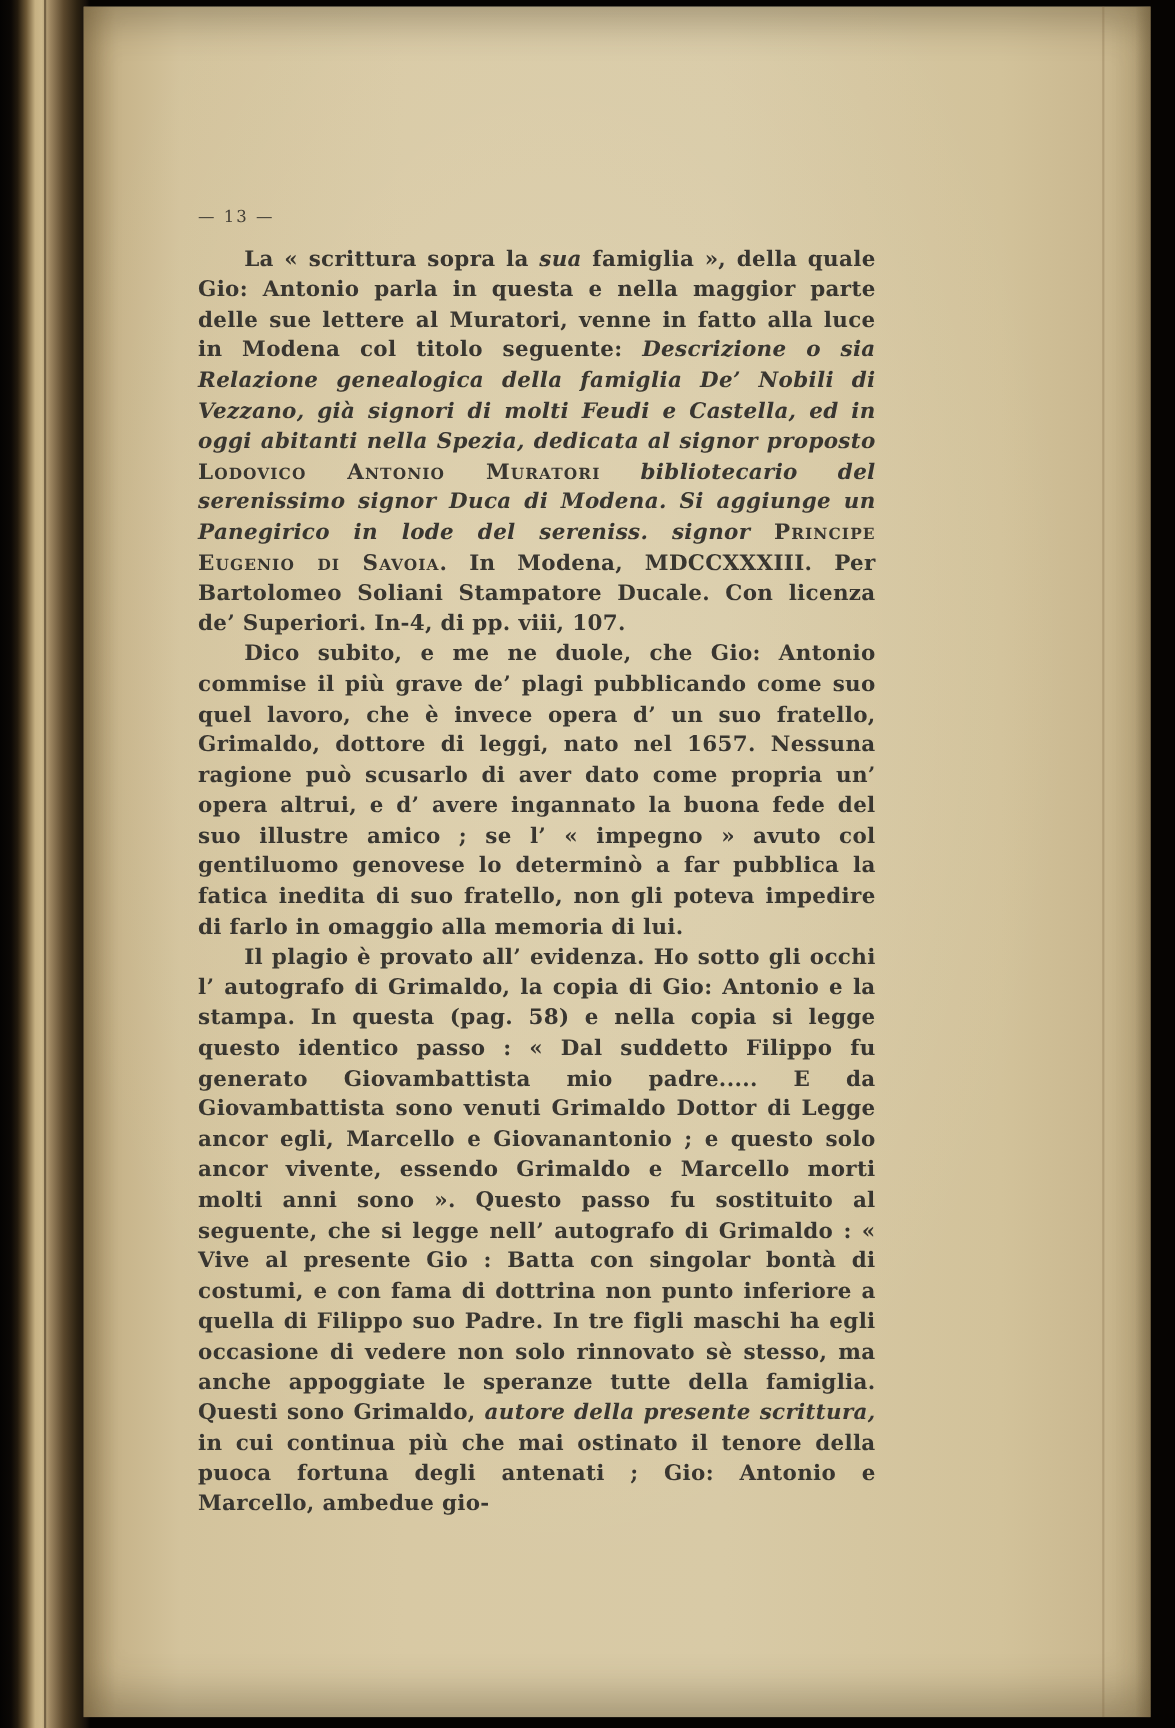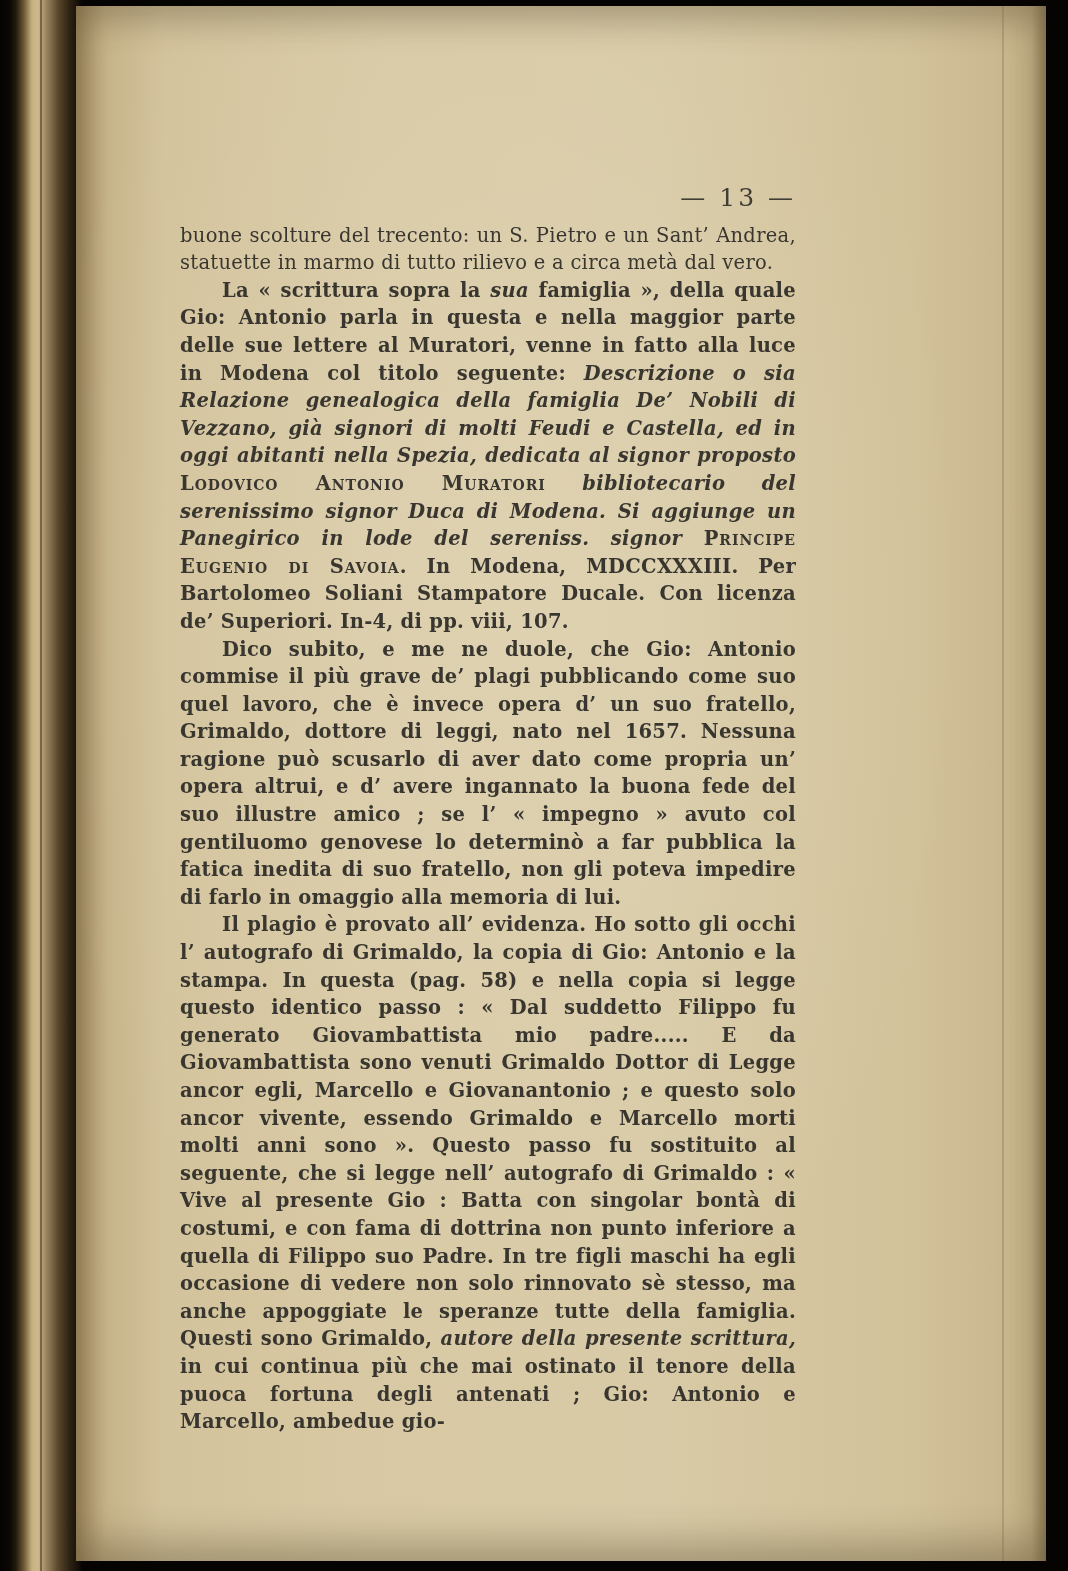--- a/index.html
+++ b/index.html
@@ -64,22 +64,22 @@
     left: 104px;
     top: 178px;
     width: 616px;
     color: #393630;
     font-size: 19.5px;
     line-height: 27.6px;
     text-align: justify;
     letter-spacing: 0.015em;
   }
   .page-number {
-    text-align: right;
-    font-size: 25px;
+    text-align: left;
+    font-size: 15px;
     letter-spacing: 0.12em;
     margin: 0 0 10px 0;
     color: #413d35;
   }
   .para {
     margin: 0;
   }
   .para.indent {
     text-indent: 42px;
     font-weight: bold;
@@ -97,19 +97,18 @@
 <div class="scan">
   <div class="binding">
     <div class="binding-line"></div>
   </div>
   <div class="paper">
     <div class="under-edge"></div>
     <div class="right-sliver"></div>
     <div class="text-area">
       <p class="page-number">— 13 —</p>
 
-    <p class="para"><span class="seg-normal">buone scolture del trecento: un S. Pietro e un Sant’ Andrea, statuette in marmo di tutto rilievo e a circa metà dal vero.</span></p>
         <p class="para indent"><span class="seg-normal">La « scrittura sopra la </span><span class="seg-italic">sua</span><span class="seg-normal"> famiglia », della quale Gio: Antonio parla in questa e nella maggior parte delle sue lettere al Muratori, venne in fatto alla luce in Modena col titolo seguente: </span><span class="seg-italic">Descrizione o sia Relazione genealogica della famiglia De’ Nobili di Vezzano, già signori di molti Feudi e Castella, ed in oggi abitanti nella Spezia, dedicata al signor proposto </span><span class="seg-smallcaps">Lodovico Antonio Muratori</span><span class="seg-italic"> bibliotecario del serenissimo signor Duca di Modena. Si aggiunge un Panegirico in lode del sereniss. signor </span><span class="seg-smallcaps">Principe Eugenio di Savoia</span><span class="seg-normal">. In Modena, MDCCXXXIII. Per Bartolomeo Soliani Stampatore Ducale. Con licenza de’ Superiori. In-4, di pp. viii, 107.</span></p>
         <p class="para indent"><span class="seg-normal">Dico subito, e me ne duole, che Gio: Antonio commise il più grave de’ plagi pubblicando come suo quel lavoro, che è invece opera d’ un suo fratello, Grimaldo, dottore di leggi, nato nel 1657. Nessuna ragione può scusarlo di aver dato come propria un’ opera altrui, e d’ avere ingannato la buona fede del suo illustre amico ; se l’ « impegno » avuto col gentiluomo genovese lo determinò a far pubblica la fatica inedita di suo fratello, non gli poteva impedire di farlo in omaggio alla memoria di lui.</span></p>
         <p class="para indent"><span class="seg-normal">Il plagio è provato all’ evidenza. Ho sotto gli occhi l’ autografo di Grimaldo, la copia di Gio: Antonio e la stampa. In questa (pag. 58) e nella copia si legge questo identico passo : « Dal suddetto Filippo fu generato Giovambattista mio padre..... E da Giovambattista sono venuti Grimaldo Dottor di Legge ancor egli, Marcello e Giovanantonio ; e questo solo ancor vivente, essendo Grimaldo e Marcello morti molti anni sono ». Questo passo fu sostituito al seguente, che si legge nell’ autografo di Grimaldo : « Vive al presente Gio : Batta con singolar bontà di costumi, e con fama di dottrina non punto inferiore a quella di Filippo suo Padre. In tre figli maschi ha egli occasione di vedere non solo rinnovato sè stesso, ma anche appoggiate le speranze tutte della famiglia. Questi sono Grimaldo, </span><span class="seg-italic">autore della presente scrittura,</span><span class="seg-normal"> in cui continua più che mai ostinato il tenore della puoca fortuna degli antenati ; Gio: Antonio e Marcello, ambedue gio-</span></p>
       </div>
   </div>
 </div>
 
 </body></html>

